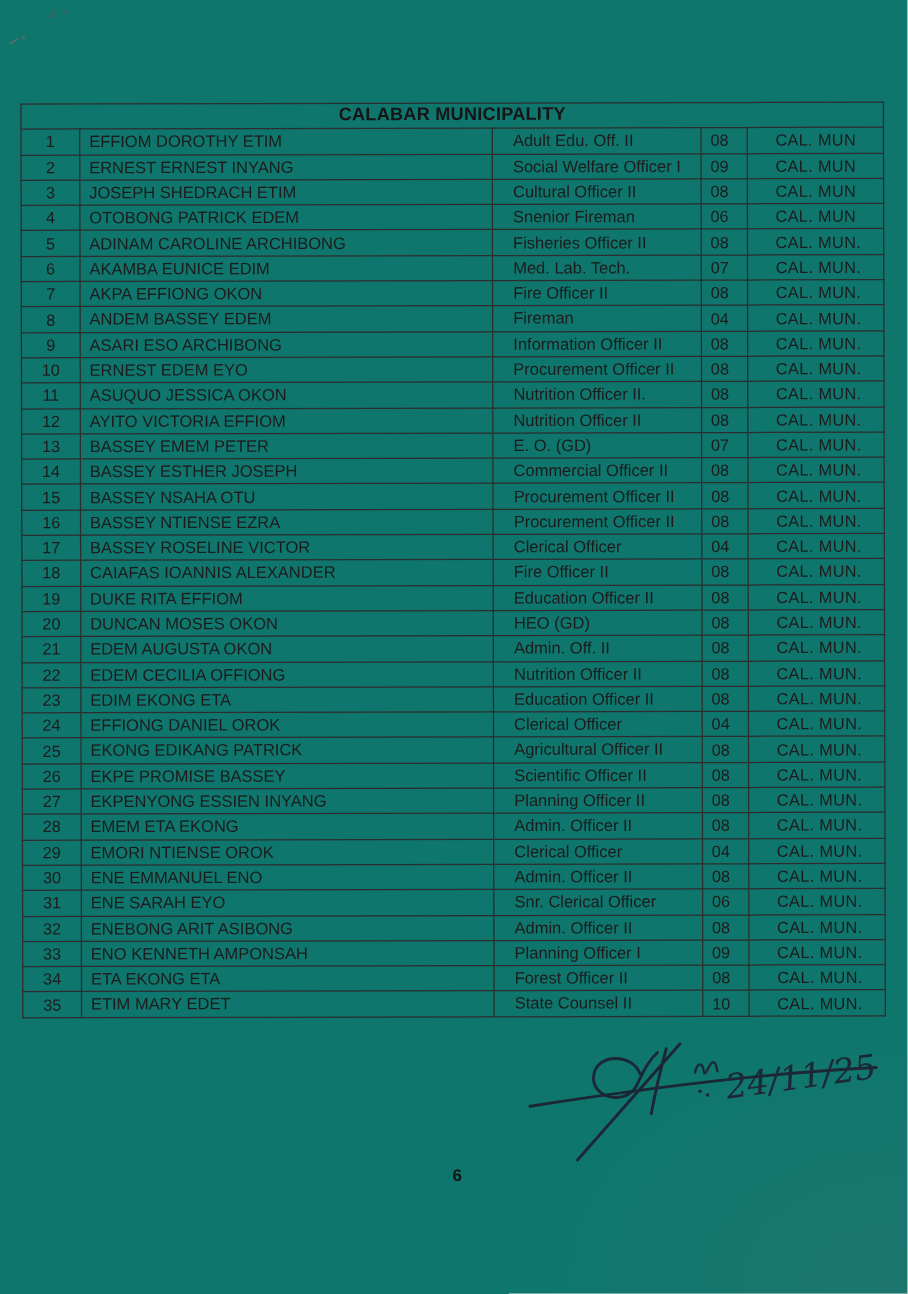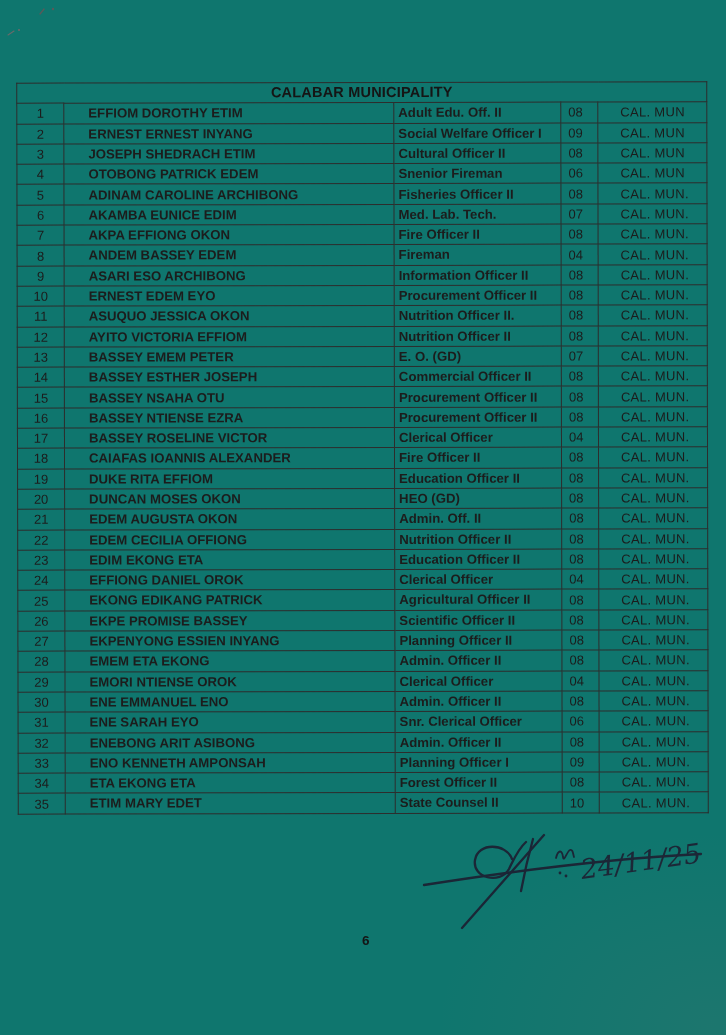--- a/index.html
+++ b/index.html
@@ -23,22 +23,22 @@
     height:19.3px; padding:0 4px;
     font-size:13px; line-height:1;
     white-space:nowrap; overflow:hidden;
     vertical-align:middle; color:#1c1c1c;
   }
   td.title-cell {
     text-align:center; font-weight:bold; font-size:14.5px;
     letter-spacing:0.2px; color:#151515;
   }
   td.col-sn { text-align:center; font-size:13px; }
-  td.col-name { padding-left:24px; font-size:13.2px;font-weight:bold; }
-  td.col-position { padding-left:4px; font-size:13.2px;font-weight:bold; }
+  td.col-name { padding-left:7px; font-size:13.2px; }
+  td.col-position { padding-left:16px; font-size:13.2px; }
   td.col-grade { padding-left:7px;margin-top:15px; }
   td.col-location { padding-left:22px; letter-spacing:0.3px; }
   .signature-svg { position:absolute; left:408px; top:831px; }
   .pen-marks-svg { position:absolute; left:0; top:0; }
   .page-number {
     position:absolute; left:362px; top:933px;
     font-weight:bold; font-size:13.5px; color:#141414;
   }
 </style>
 </head>

